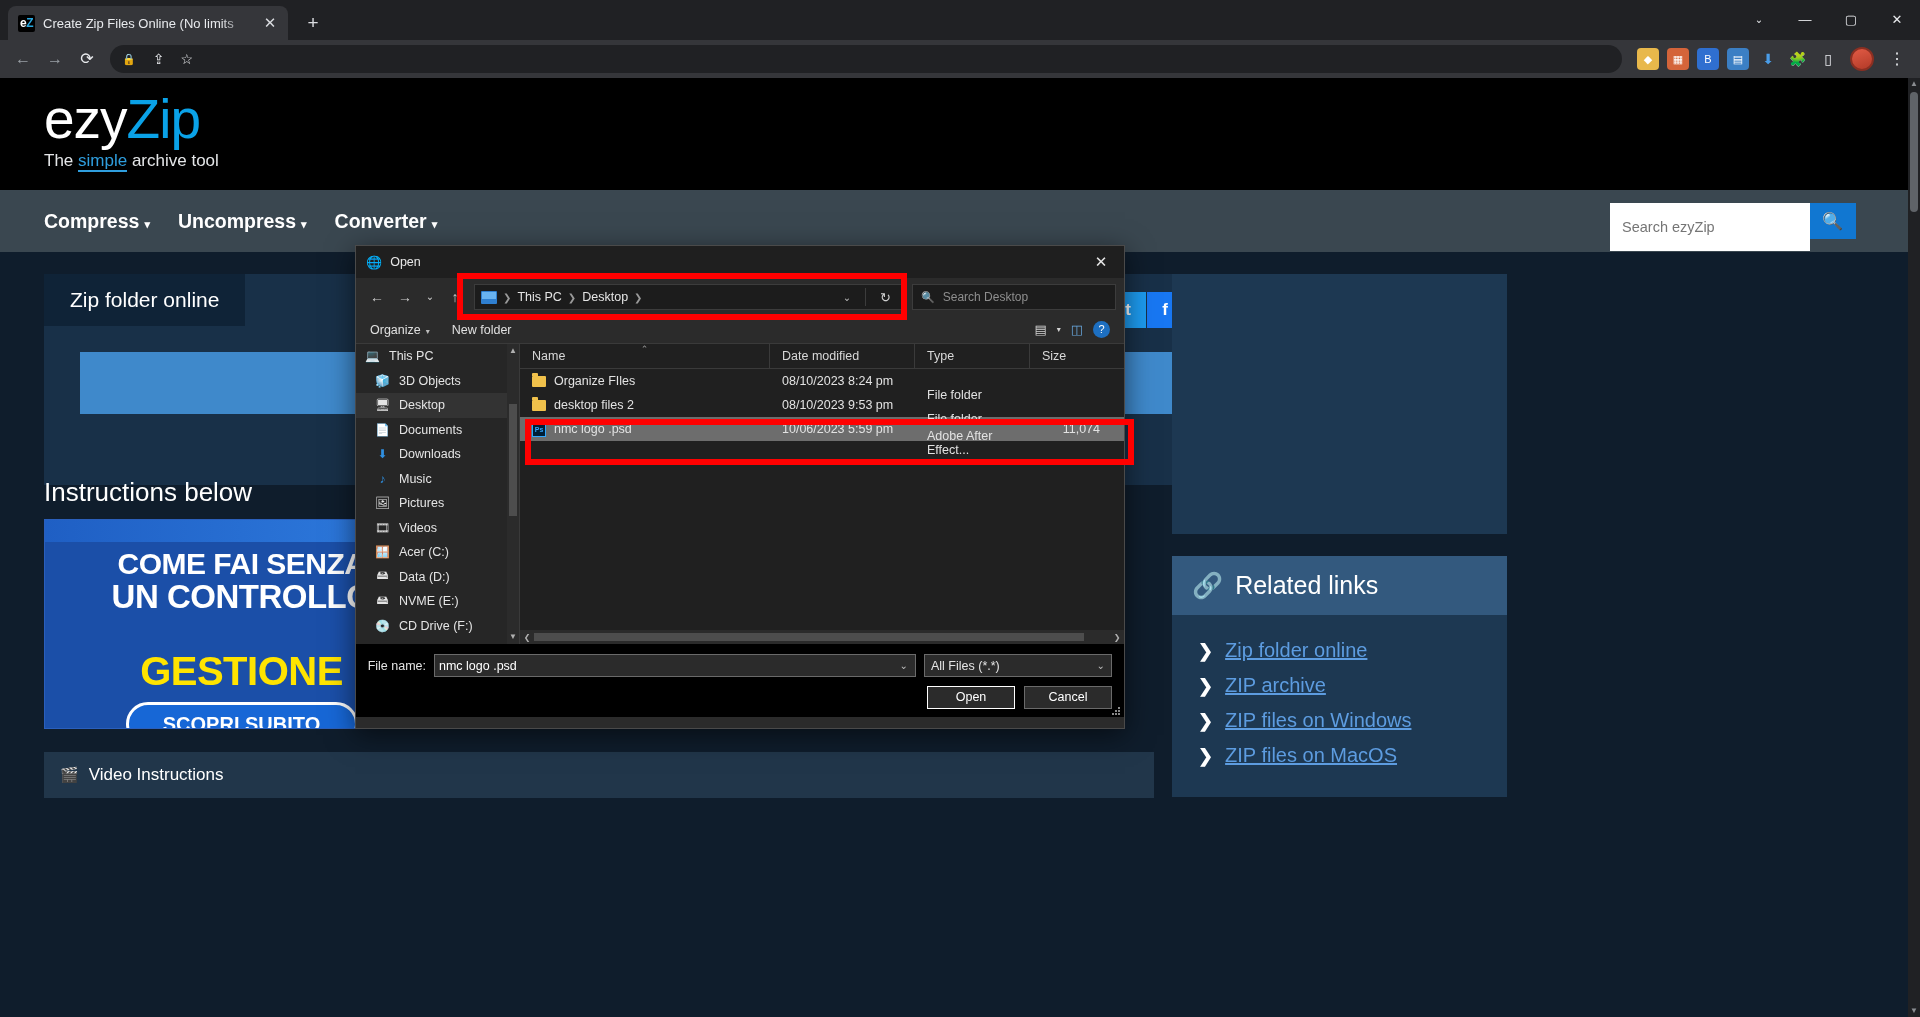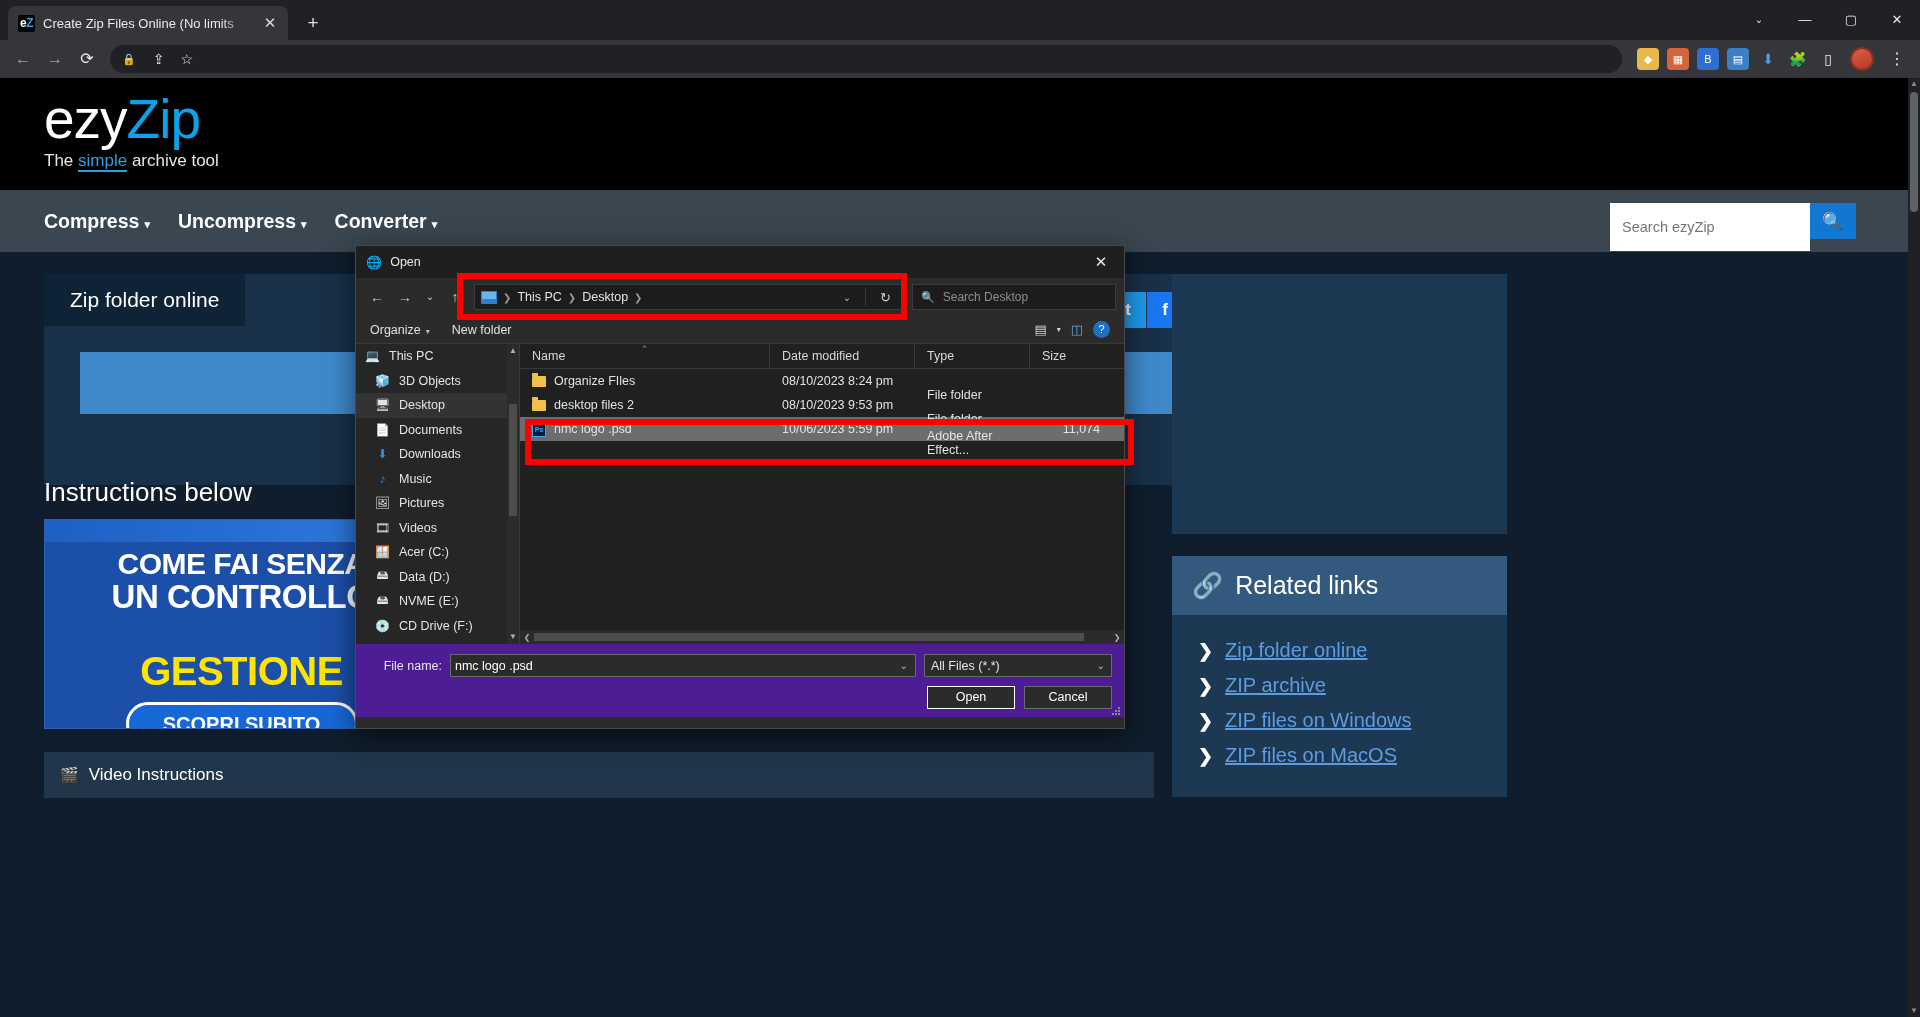--- a/index.html
+++ b/index.html
@@ -358,21 +358,21 @@
     position: absolute; left: 0; right: 0; bottom: 0; height: 14px; background: #2b2b2b;
     display: flex; align-items: center;
   }
   .hscroll .lf, .hscroll .rt { width: 14px; text-align: center; color: #b0b0b0; font-size: 8px; }
   .hscroll .track { flex: 1; height: 14px; position: relative; }
   .hscroll .thumb { position: absolute; left: 0; top: 3px; width: 550px; height: 8px; background: #4d4d4d; }
   .corner-grip {
     position: absolute; right: 2px; bottom: 0; width: 12px; height: 12px;
   }
 
-  .dlg-foot { background: #4c1d95; padding: 10px 12px 8px 20px; position: relative; }
+  .dlg-foot { background: #000000; padding: 10px 12px 8px 4px; position: relative; }
   .foot-row1 { display: flex; align-items: center; gap: 8px; }
   .foot-label { width: 66px; text-align: right; font-size: 12.5px; color: #e4e4e4; }
   .fname-input {
     flex: 1; height: 23px; background: #2b2b2b; border: 1px solid #6a6a6a;
     color: #ffffff; font-size: 12.5px; padding: 0 4px;
     display: flex; align-items: center;
   }
   .fname-input .v { flex: 1; }
   .fname-input .cv { color: #bdbdbd; font-size: 10px; padding-right: 3px;}
   .ftype-select {

